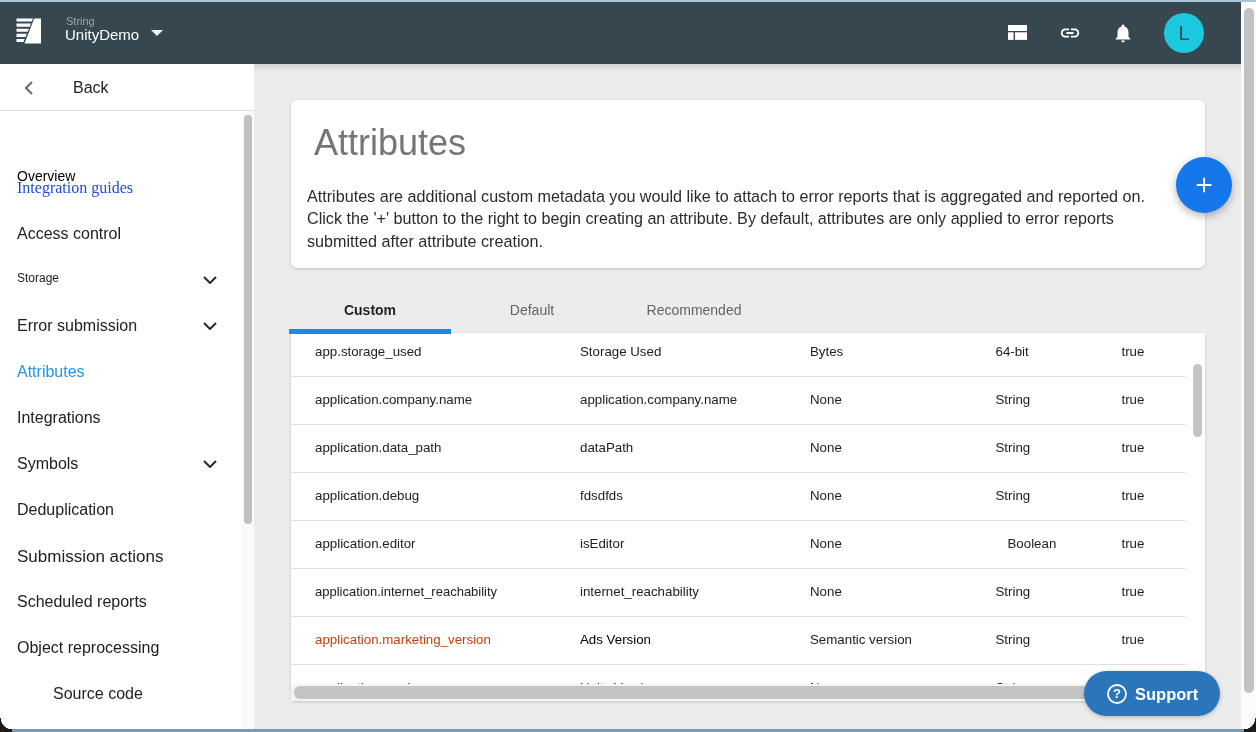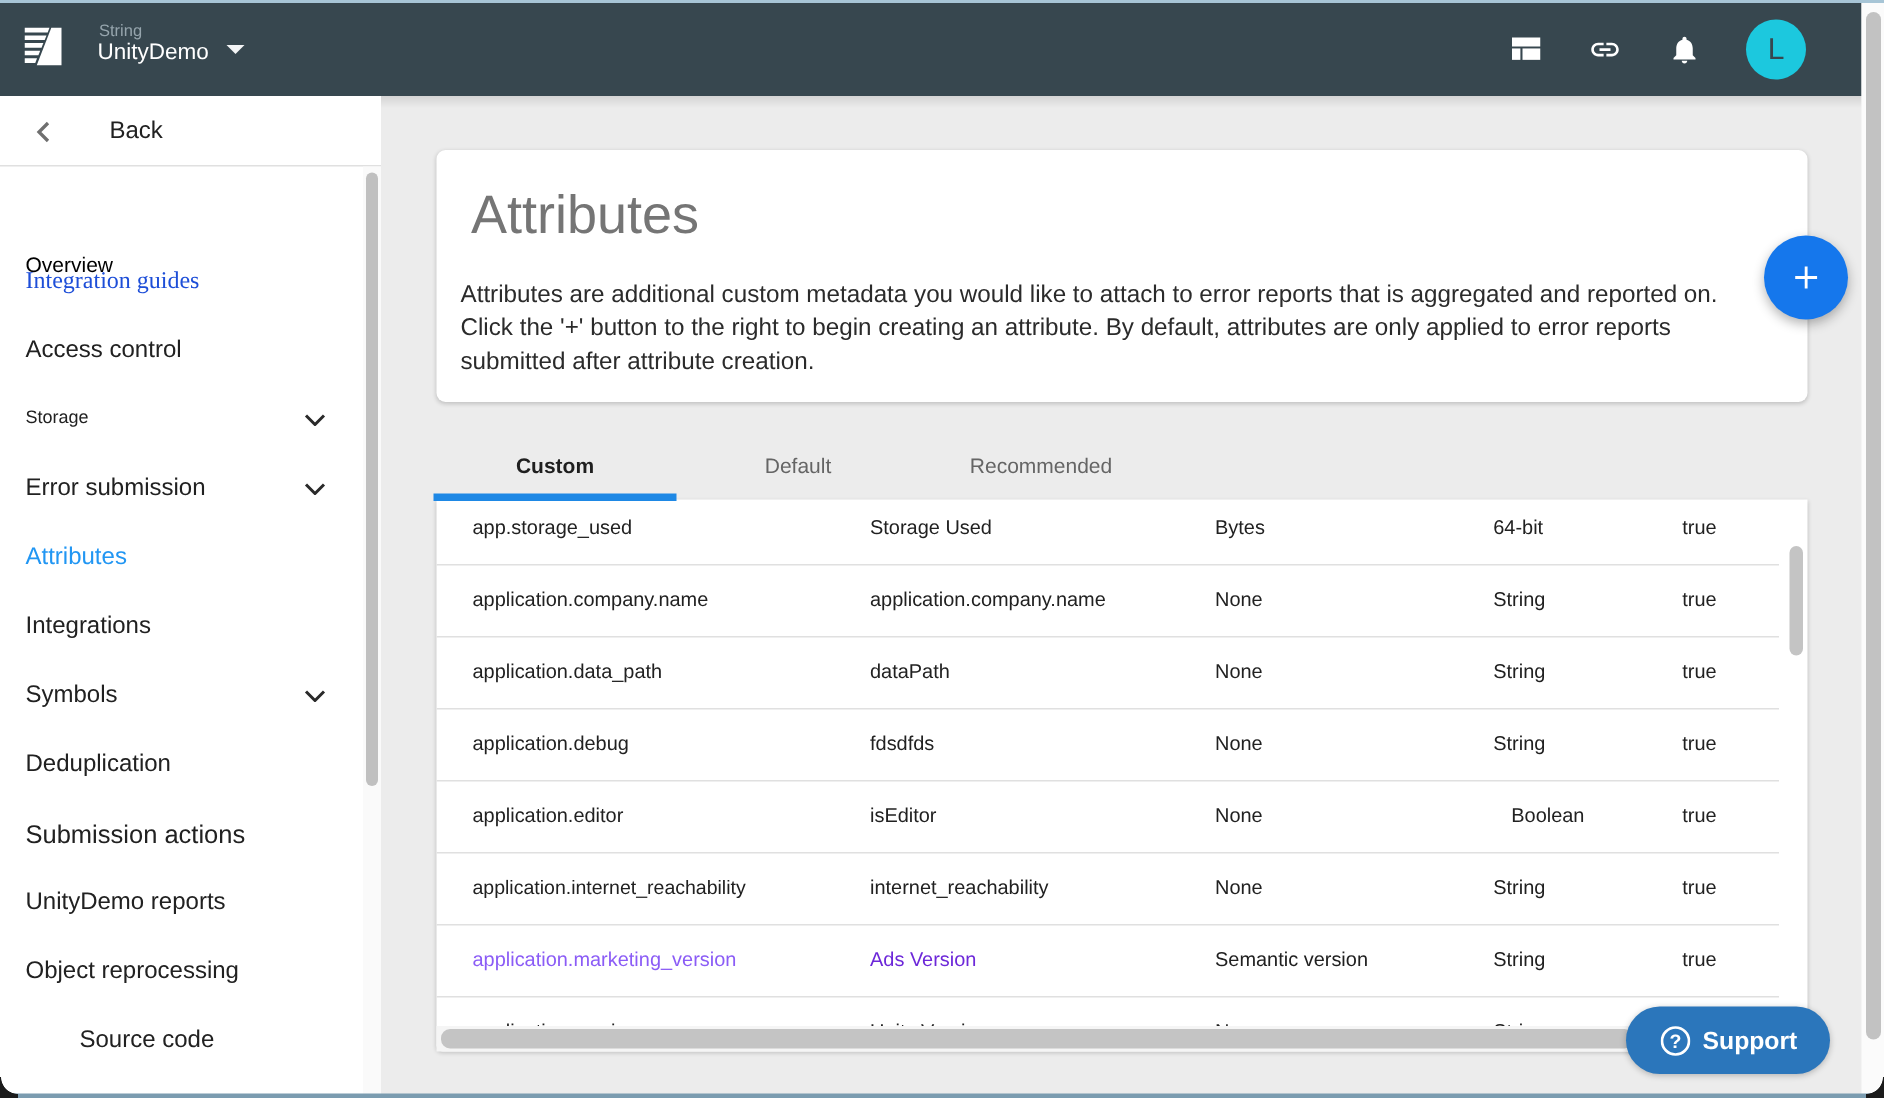--- a/index.html
+++ b/index.html
@@ -64,21 +64,21 @@
       <polyline points="1,1 7,7 13,1" fill="none" stroke="#2a2a2a" stroke-width="2"></polyline>
     </svg>
     <div class="abs" style="left:17px;top:363px;font-size:16px;color:#2196f3;">Attributes</div>
     <div class="abs" style="left:17px;top:409px;font-size:16px;color:#212121;">Integrations</div>
     <div class="abs" style="left:17px;top:455px;font-size:16px;color:#212121;">Symbols</div>
     <svg class="abs" style="left:203px;top:460px;" width="14" height="8" viewBox="0 0 14 8">
       <polyline points="1,1 7,7 13,1" fill="none" stroke="#2a2a2a" stroke-width="2"></polyline>
     </svg>
     <div class="abs" style="left:17px;top:501px;font-size:16px;color:#212121;">Deduplication</div>
     <div class="abs" style="left:17px;top:547px;font-size:17px;color:#212121;">Submission actions</div>
-    <div class="abs" style="left:17px;top:593px;font-size:16px;color:#212121;">UnityDemo reports</div>
+    <div class="abs" style="left:17px;top:593px;font-size:16px;color:#212121;">Scheduled reports</div>
     <div class="abs" style="left:17px;top:639px;font-size:16px;color:#212121;">Object reprocessing</div>
     <div class="abs" style="left:17px;top:685px;font-size:16px;color:#212121;margin-left:36px;">Source code</div>
   </div>
 
 <div class="abs" style="left:242px;top:111px;width:12px;height:621px;background:#fafafa;"></div>
 <div class="abs" style="left:243.5px;top:115px;width:8px;height:409px;background:#c0c0c0;border-radius:4px;"></div>
 
 <div class="abs" style="left:254px;top:64px;width:987px;height:8px;background:linear-gradient(#d4d4d4,#ececec);"></div>
 
 <div class="abs" style="left:291px;top:100px;width:914px;height:168px;background:#ffffff;border-radius:6px;box-shadow:0 1px 3px rgba(0,0,0,0.18);"></div>
@@ -125,22 +125,22 @@
     <div class="abs" style="left:519px;top:203px;font-size:13.3px;color:#212121;">None</div>
     <div class="abs" style="left:704.5px;top:203px;font-size:13.3px;color:#212121;padding-left:12px;">Boolean</div>
     <div class="abs" style="left:830.5px;top:203px;font-size:13.3px;color:#212121;">true</div>
     <div class="abs" style="left:0;top:235px;width:895px;height:1px;background:#e0e0e0;"></div>
     <div class="abs" style="left:24px;top:251px;font-size:13px;color:#212121;">application.internet_reachability</div>
     <div class="abs" style="left:289px;top:251px;font-size:13.3px;color:#212121;">internet_reachability</div>
     <div class="abs" style="left:519px;top:251px;font-size:13.3px;color:#212121;">None</div>
     <div class="abs" style="left:704.5px;top:251px;font-size:13.3px;color:#212121;">String</div>
     <div class="abs" style="left:830.5px;top:251px;font-size:13.3px;color:#212121;">true</div>
     <div class="abs" style="left:0;top:283px;width:895px;height:1px;background:#e0e0e0;"></div>
-    <div class="abs" style="left:24px;top:299px;font-size:13.3px;color:#8b5cf6;">application.marketing_version</div>
-    <div class="abs" style="left:289px;top:299px;font-size:13.3px;color:#6d28d9;">Ads Version</div>
+    <div class="abs" style="left:24px;top:299px;font-size:13.3px;color:#c2410c;">application.marketing_version</div>
+    <div class="abs" style="left:289px;top:299px;font-size:13.3px;color:#000000;">Ads Version</div>
     <div class="abs" style="left:519px;top:299px;font-size:13.3px;color:#212121;">Semantic version</div>
     <div class="abs" style="left:704.5px;top:299px;font-size:13.3px;color:#212121;">String</div>
     <div class="abs" style="left:830.5px;top:299px;font-size:13.3px;color:#212121;">true</div>
     <div class="abs" style="left:0;top:331px;width:895px;height:1px;background:#e0e0e0;"></div>
     <div class="abs" style="left:24px;top:347px;font-size:13.3px;color:#212121;">application.version</div>
     <div class="abs" style="left:289px;top:347px;font-size:13.3px;color:#212121;">Unity Version</div>
     <div class="abs" style="left:519px;top:347px;font-size:13.3px;color:#212121;">None</div>
     <div class="abs" style="left:704.5px;top:347px;font-size:13.3px;color:#212121;">String</div>
     <div class="abs" style="left:830.5px;top:347px;font-size:13.3px;color:#212121;">true</div>
   </div>

